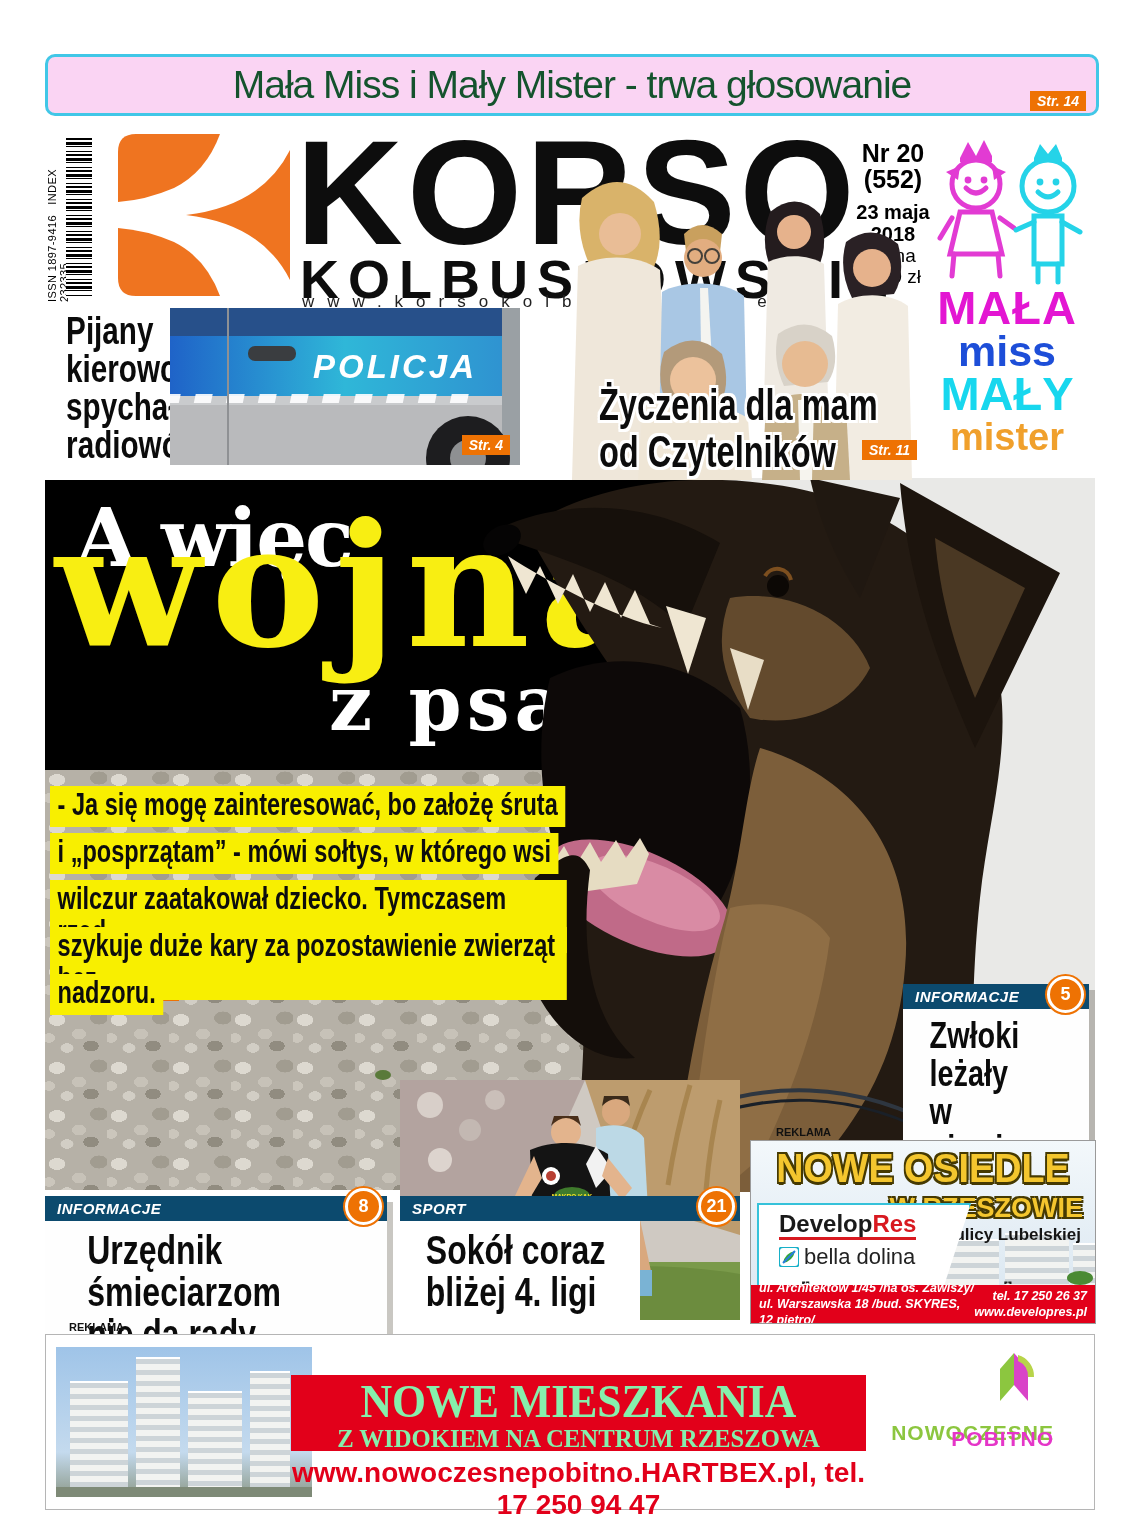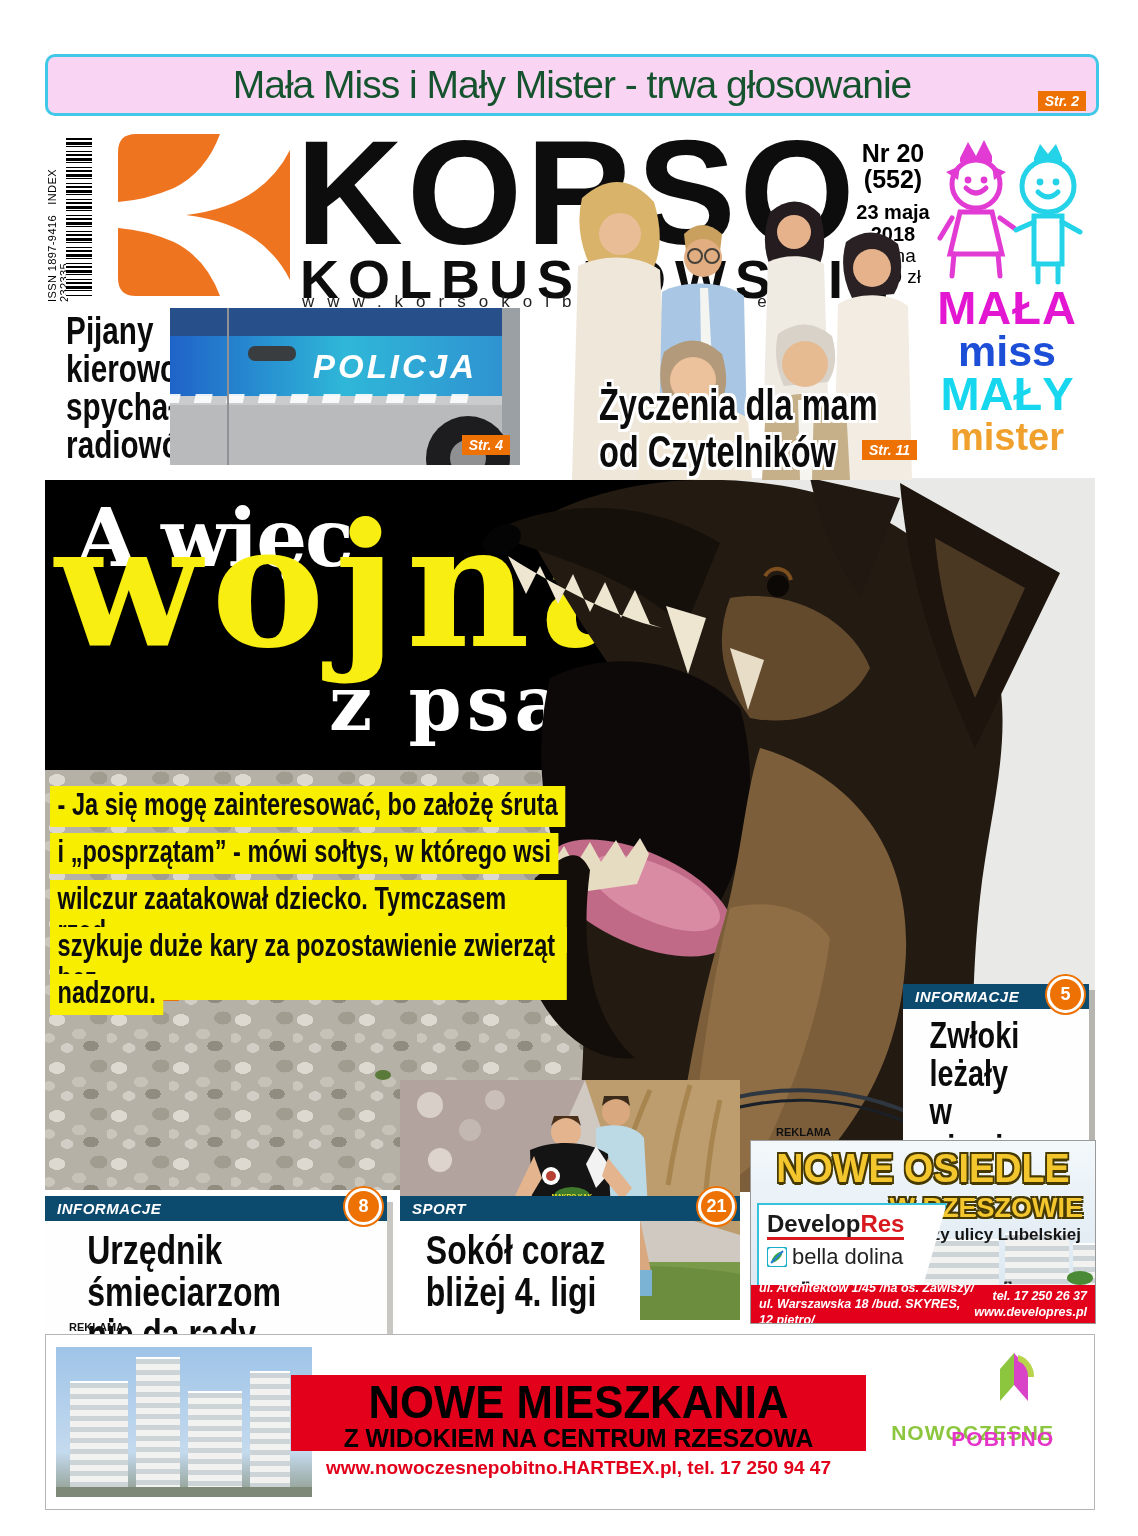--- a/index.html
+++ b/index.html
@@ -100,59 +100,59 @@
   .rek-label{font-size:11px;font-weight:bold;color:#111;z-index:6;padding-left:24px;}
   .dev-ad{left:750px;top:1140px;width:344px;height:182px;border:1px solid #9a9a9a;z-index:5;
     background:linear-gradient(180deg,#f3f8fb 0%,#e2ecf4 60%,#d8e6f1 100%);overflow:hidden;}
   .dev-title{position:absolute;left:0;top:4px;width:100%;text-align:center;font-size:41px;font-weight:bold;
     letter-spacing:0px;color:#f4c62e;transform:scaleX(.92);
     text-shadow:-2px -2px 0 #463a02,2px -2px 0 #463a02,-2px 2px 0 #463a02,2px 2px 0 #463a02,0 3px 0 #463a02;}
   .dev-sub{position:absolute;right:12px;top:52px;font-size:27px;font-weight:bold;color:#f4c62e;
     text-shadow:-2px -2px 0 #463a02,2px -2px 0 #463a02,-2px 2px 0 #463a02,2px 2px 0 #463a02;}
   .dev-loc{position:absolute;right:14px;top:84px;font-size:17px;font-weight:bold;color:#151515;}
   .dev-panel{position:absolute;left:6px;top:62px;width:170px;height:76px;background:#fff;
-    border:2px solid #35c2da;clip-path:polygon(0 0,100% 0,86% 100%,0 100%);padding:6px 8px;}
+    border:2px solid #35c2da;clip-path:polygon(0 0,100% 0,86% 100%,0 100%);padding:6px 20px;}
   .dev-brand{font-size:24px;font-weight:bold;border-bottom:3px solid #d81920;display:inline-block;line-height:1.1;}
   .dev-brand .p1{color:#1a1a1a;} .dev-brand .p2{color:#d81920;}
   .dev-estate{font-size:22px;color:#222;margin-top:4px;display:flex;align-items:center;gap:5px;}
   .dev-status{position:absolute;left:10px;top:142px;font-size:23px;font-weight:bold;letter-spacing:4px;color:#fff;
     text-shadow:-2px -2px 0 #222,2px -2px 0 #222,-2px 2px 0 #222,2px 2px 0 #222;}
   .dev-redbar{position:absolute;left:0;bottom:0;width:100%;height:38px;background:#e2001a;color:#fff;
     display:flex;justify-content:space-between;align-items:center;padding:8px 8px;box-sizing:border-box;
     font-size:12.5px;font-weight:bold;font-style:italic;line-height:1.3;}
   .dev-redbar .right{text-align:right;}
   .dev-bld{position:absolute;right:0;top:92px;width:180px;height:52px;}
   .bld{position:absolute;background:repeating-linear-gradient(180deg,#cdd4d8 0 5px,#f2f3f1 5px 11px);border-top:2px solid #fff;}
 
   
   .hb-ad{left:45px;top:1334px;width:1048px;height:174px;border:1px solid #b5b5b5;background:#fff;z-index:5;}
   .hb-photo{position:absolute;left:10px;top:12px;width:256px;height:150px;background:linear-gradient(180deg,#9fc4e8 0%,#c4daee 70%,#8d9a8a 100%);overflow:hidden;}
-  .hb-banner{position:absolute;left:245px;top:40px;width:575px;height:72px;background:#e2001a;color:#000000;
-    text-align:center;padding-top:4px;}
+  .hb-banner{position:absolute;left:245px;top:40px;width:575px;height:72px;background:#e2001a;color:#86efac;
+    text-align:center;padding-top:4px;font-family:Liberation Serif, serif;}
   .hb-title{font-size:46px;font-weight:bold;letter-spacing:0;line-height:1.0;transform:scaleX(.95);}
   .hb-sub{font-size:26px;font-weight:bold;line-height:1.05;transform:scaleX(.95);}
   .hb-contact{position:absolute;left:245px;top:122px;width:575px;text-align:center;
-    font-size:19px;font-weight:bold;color:#e2001a;}
+    font-size:28px;font-weight:bold;color:#e2001a;}
   .np-logo{position:absolute;right:48px;top:8px;width:64px;height:62px;}
   .np-line1{position:absolute;right:40px;top:70px;font-size:21px;font-weight:bold;color:#8cc63f;letter-spacing:1px;margin-top:16px;}
   .np-line2{position:absolute;right:40px;top:92px;font-size:21px;font-weight:bold;color:#e535c8;letter-spacing:1px;}
 </style>
 </head>
 <body>
 
 <div id="page">
 
   <div class="abs gravel">
     <div class="pavement"></div>
     <div class="weed"></div>
   </div>
 
   <div class="abs top-banner">
     <div class="top-banner-text">Mała Miss i Mały Mister - trwa głosowanie</div>
-    <span class="badge banner-badge">Str. 2</span>
+    <span class="badge banner-badge">Str. 14</span>
   </div>
 
   <div class="abs barcode">
     <div class="bc-text">
       <span>ISSN 1897-9416</span>&nbsp;&nbsp;
       <span>INDEX 232335</span>
     </div>
     <div class="bc-bars"></div>
   </div>
 

